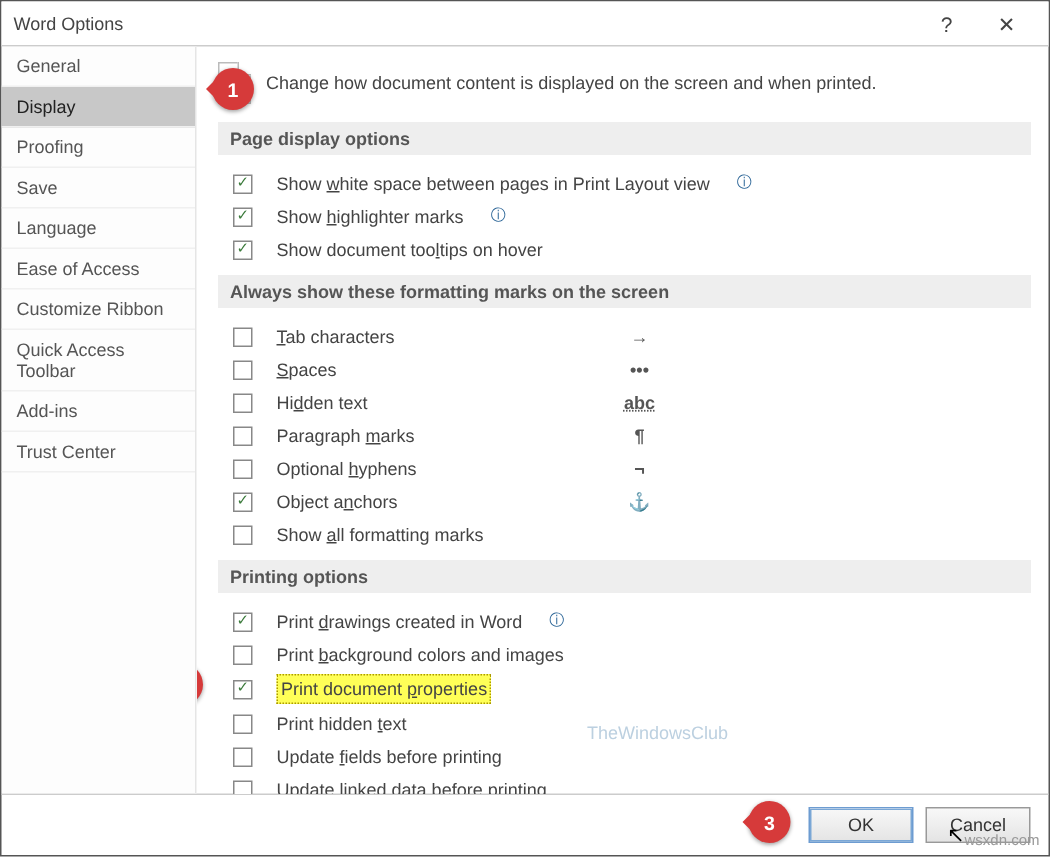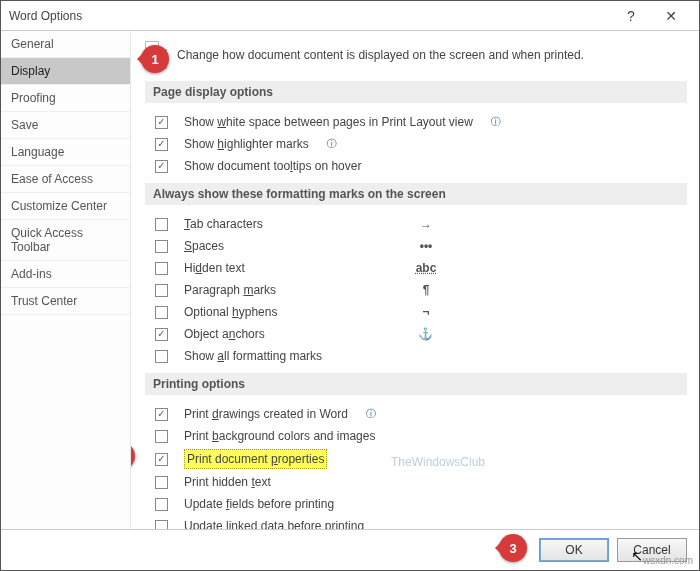--- a/index.html
+++ b/index.html
@@ -21,21 +21,21 @@
 .cb { width:13px; height:13px; border:1px solid #888; display:inline-flex; align-items:center; justify-content:center; font-size:10px; color:#3a7a3a; background:#fff; flex-shrink:0;}
 .cb.chk::after{ content:'✓'; }
 .mark { width:26px; text-align:center; color:#555; font-weight:bold; }
 .info { color:#2a6496; font-size:10px; margin-left:2px;}
 .hl { background:#ffff57; border:1px dotted #aa9900; padding:0 2px;}
 .footer { height:40px; display:flex; align-items:center; justify-content:flex-end; gap:8px; padding:0 12px; position:relative;}
 .btn { min-width:70px; height:24px; border:1px solid #999; background:linear-gradient(#f8f8f8,#e4e4e4); font-size:12px; color:#333; display:inline-flex; align-items:center; justify-content:center; cursor:pointer;}
 .btn.focus { box-shadow:0 0 0 1px #7aa7d6 inset; border-color:#6d9cd1;}
 .badge { position:absolute; width:28px; height:28px; border-radius:50%; background:#d63a3a; color:#fff; font-weight:bold; display:flex; align-items:center; justify-content:center; font-size:13px; box-shadow:0 1px 3px rgba(0,0,0,.4);}
 .badge::before { content:''; position:absolute; left:-10px; top:8px; border:6px solid transparent; border-right-color:#d63a3a;}
-.attrib { position:absolute; color:#bcd0e0; font-size:12px; left:260px; top:424px; pointer-events:none;}
+.attrib { position:absolute; color:#bcd0e0; font-size:12px; left:260px; top:450px; pointer-events:none;}
 .srcsite { position:absolute; right:6px; bottom:4px; font-size:10px; color:#999;}
 .cursor { position:absolute; font-size:14px; color:#000; }
 u { text-decoration: underline; }
 </style>
 </head>
 <body>
 
 <div class="window">
   <div class="titlebar">
     <span class="title">Word Options</span>
@@ -43,21 +43,21 @@
     <div class="ctrl">✕</div>
   </div>
   <div class="body">
     <div class="sidebar" id="sidebar">
         <div class="side-item">General</div>
         <div class="side-item sel">Display</div>
         <div class="side-item">Proofing</div>
         <div class="side-item">Save</div>
         <div class="side-item">Language</div>
         <div class="side-item">Ease of Access</div>
-        <div class="side-item">Customize Center</div>
+        <div class="side-item">Customize Ribbon</div>
         <div class="side-item">Quick Access Toolbar</div>
         <div class="side-item">Add-ins</div>
         <div class="side-item">Trust Center</div>
       </div>
     <div class="content">
       <div class="intro">
         <div class="docicon"></div>
         <span>Change how document content is displayed on the screen and when printed.</span>
         <div class="badge" style="left:-4px; top:4px;">1</div>
       </div>

